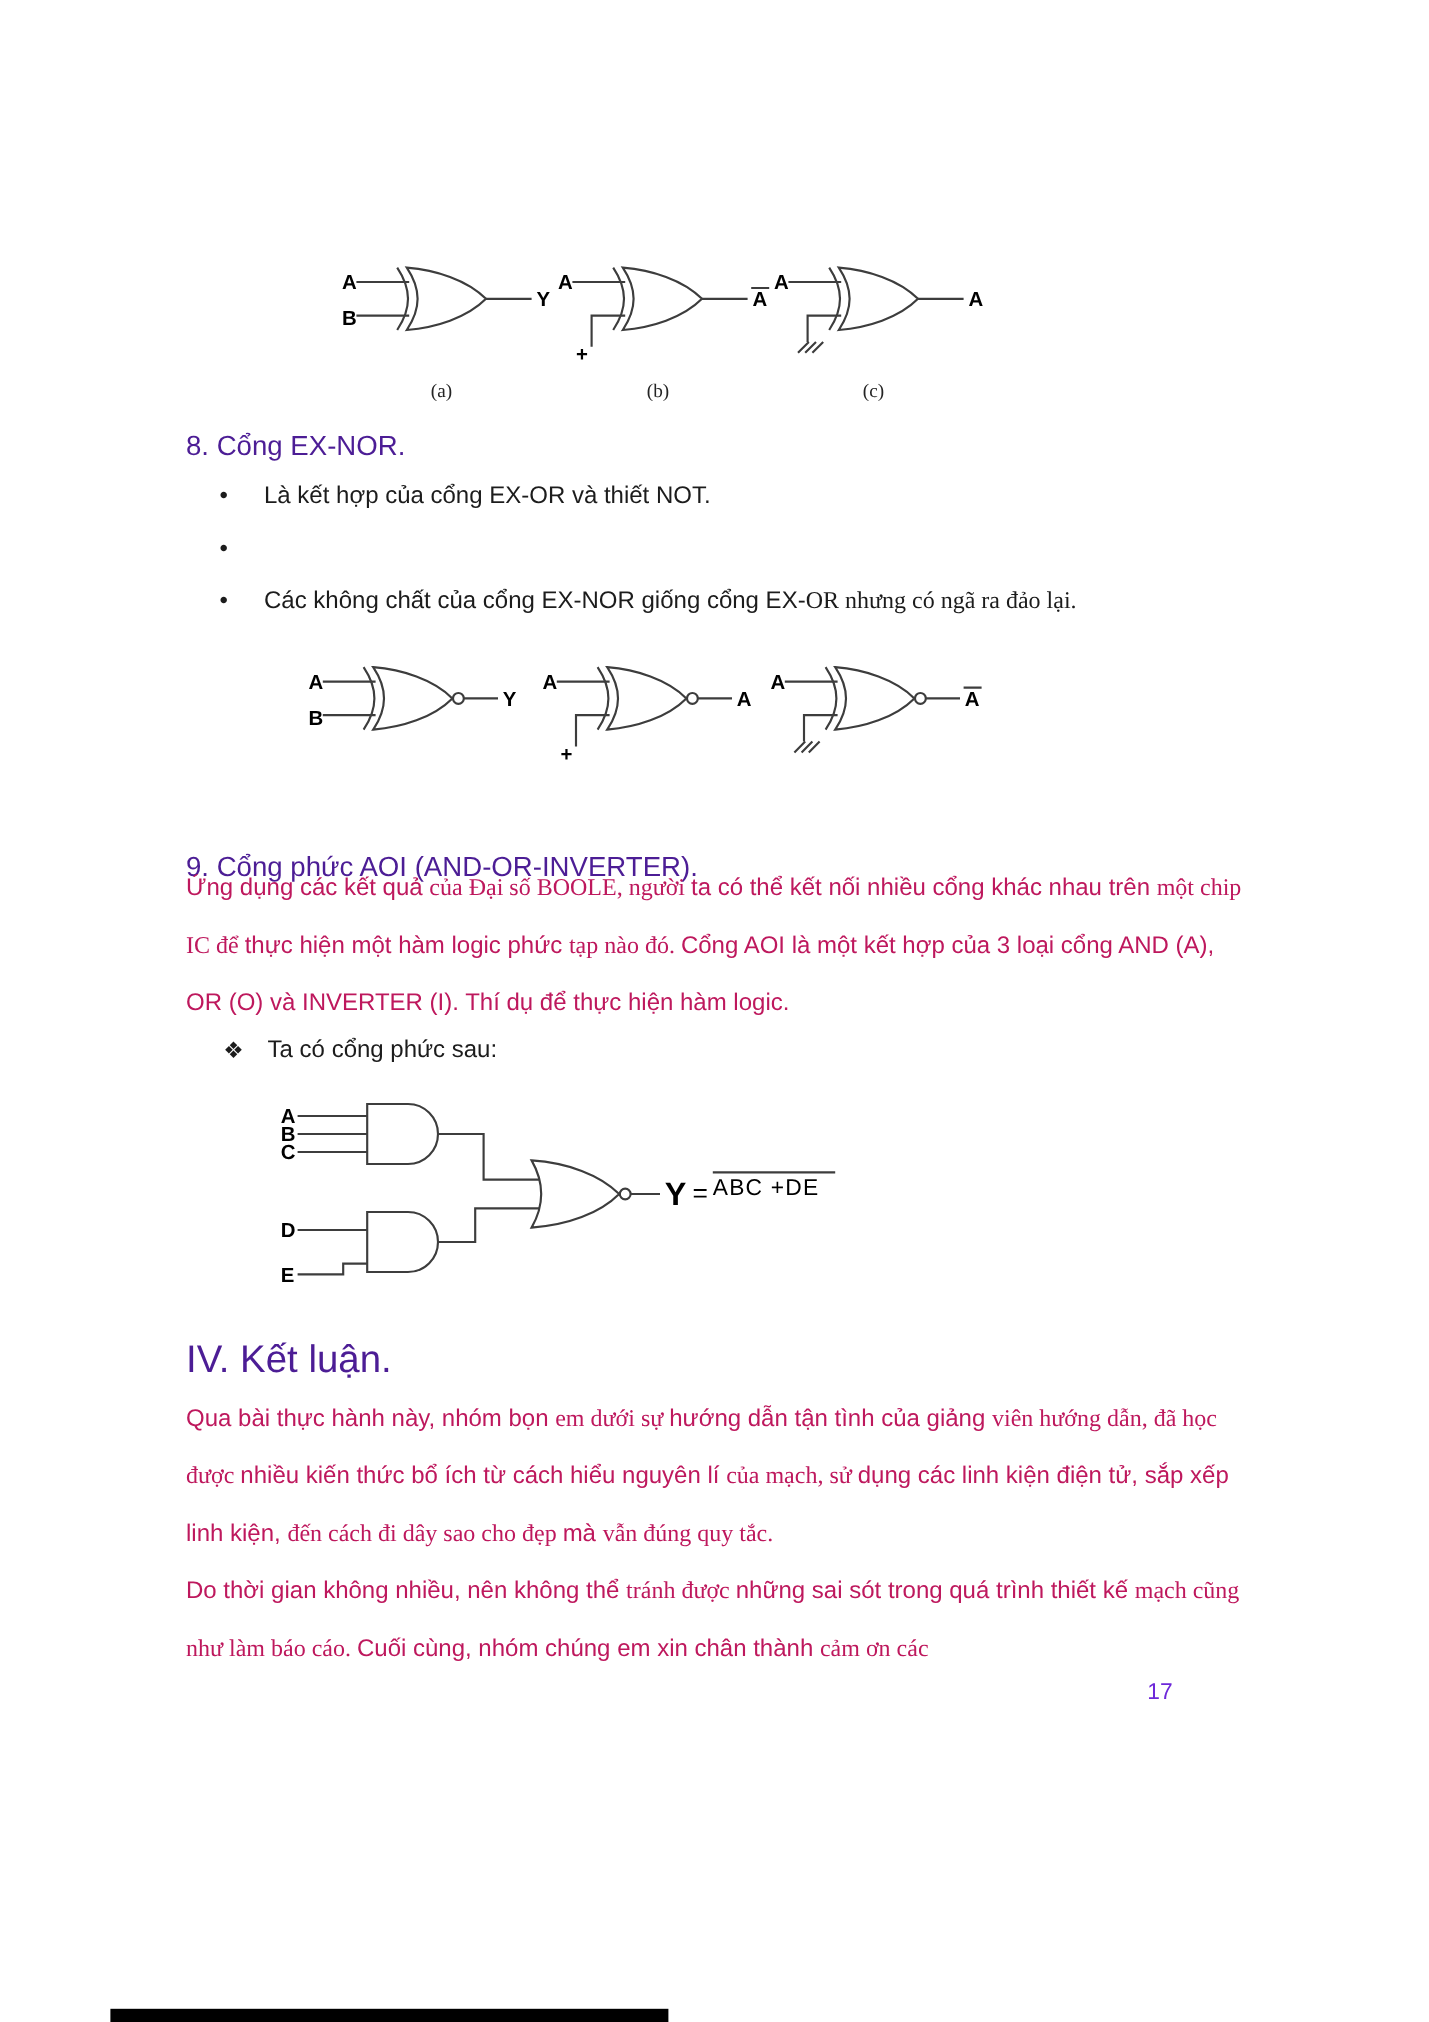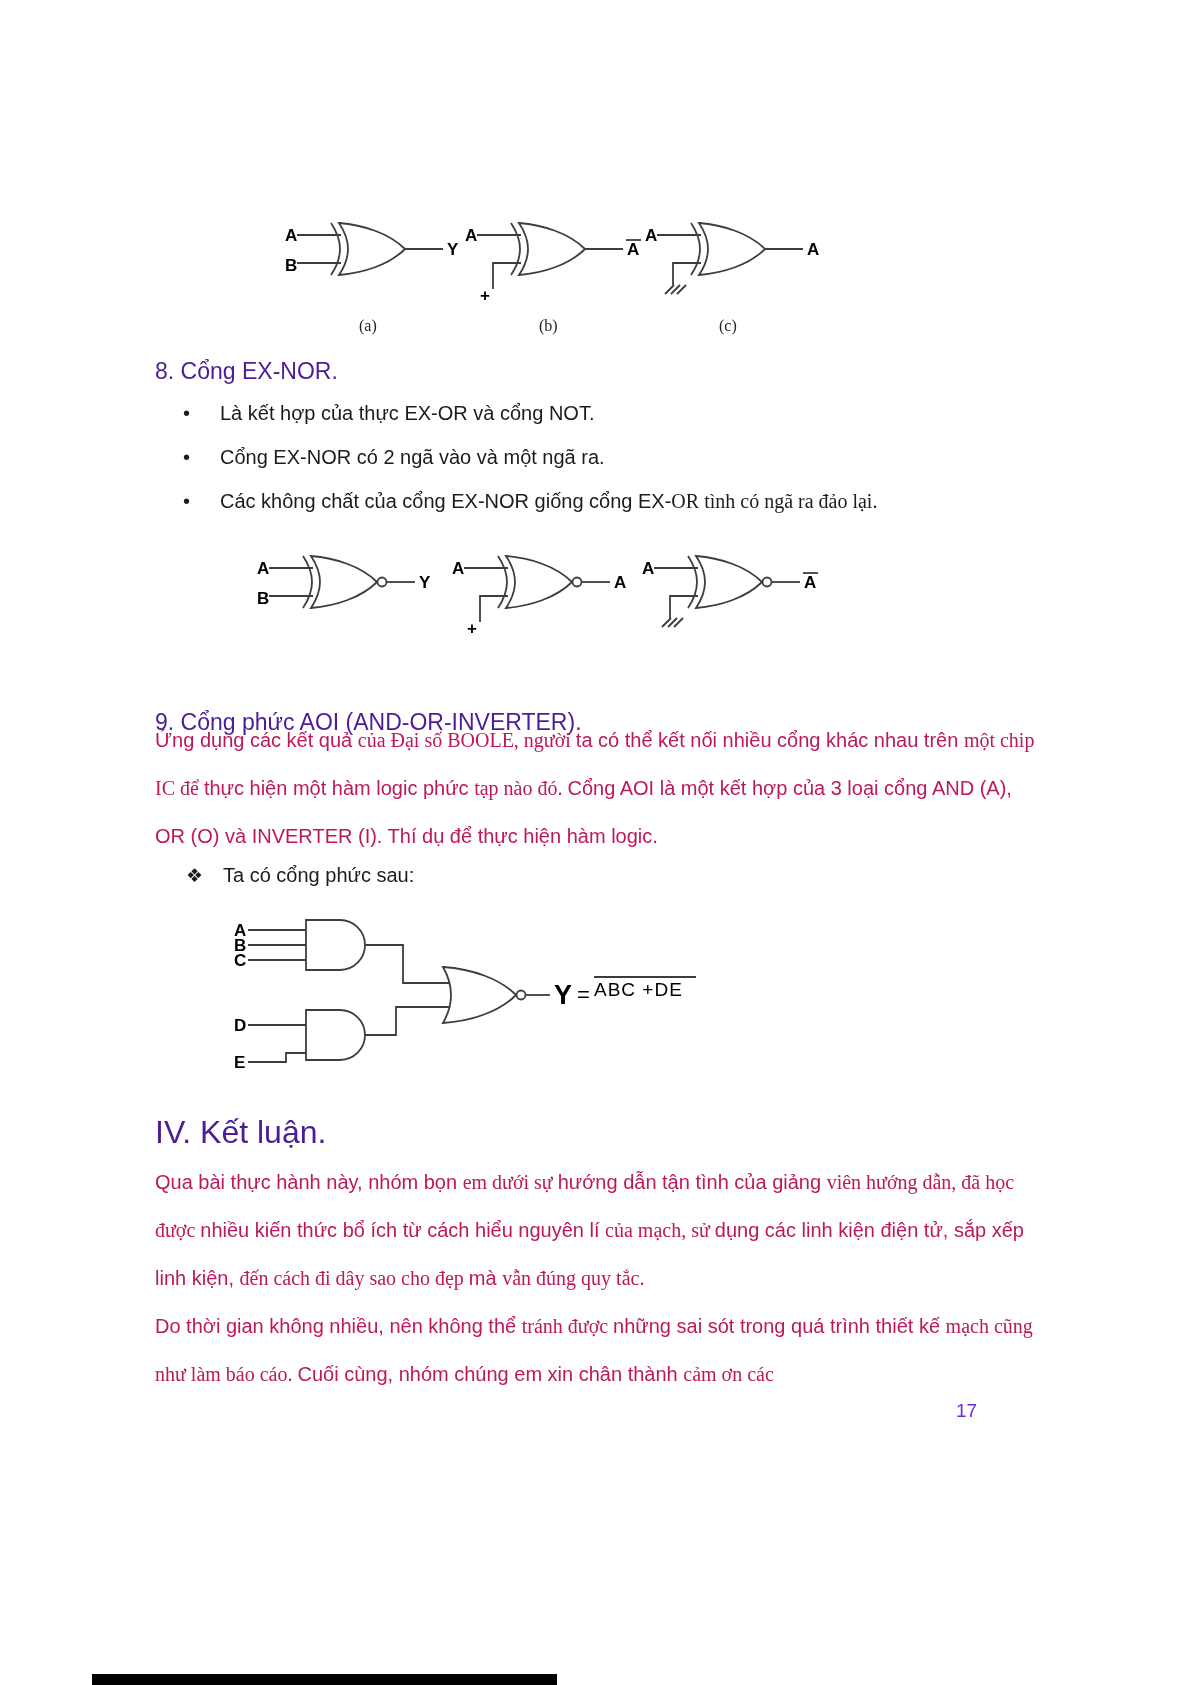--- a/index.html
+++ b/index.html
@@ -66,29 +66,28 @@
       <text class="lbl" x="164" y="36">A</text>
       <text class="cap" x="76" y="112">(c)</text>
     </g>
   </svg>
 
   <div class="abs h-num" style="left:155px;top:357px;">8. Cổng EX-NOR.</div>
 
   <ul class="abs bullets" style="left:183px;top:402px;width:870px;">
     <li>
       <span class="mk">•</span>
-      <span><span>Là kết hợp của thực EX-OR và cổng NOT.</span></span>
+      <span><span>Là kết hợp của cổng EX-OR và thiết NOT.</span></span>
     </li>
     <li>
       <span class="mk">•</span>
-      <span><span>Cổng EX-NOR có 2 ngã vào và một ngã ra.</span></span>
     </li>
     <li>
       <span class="mk">•</span>
-      <span><span>Các không chất của cổng EX-NOR giống cổng EX-</span><span class="run-serif">OR tình có ngã ra đảo lại.</span></span>
+      <span><span>Các không chất của cổng EX-NOR giống cổng EX-</span><span class="run-serif">OR nhưng có ngã ra đảo lại.</span></span>
     </li>
   </ul>
 
   <svg class="abs" style="left:240px;top:548px;" width="580" height="92" viewBox="0 0 580 92">
     <g transform="translate(15,4)">
       <text class="lbl" x="2" y="22">A</text>
       <text class="lbl" x="2" y="52">B</text>
       <path class="wire" d="M14,16 H58"></path>
       <path class="wire" d="M14,44 H58"></path>
       <path class="wire" d="M48,4 C60,22 60,38 48,56"></path>

